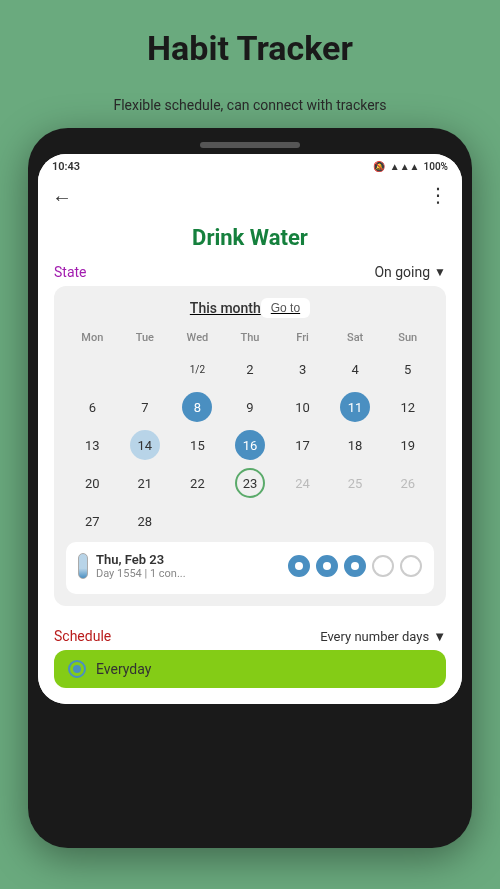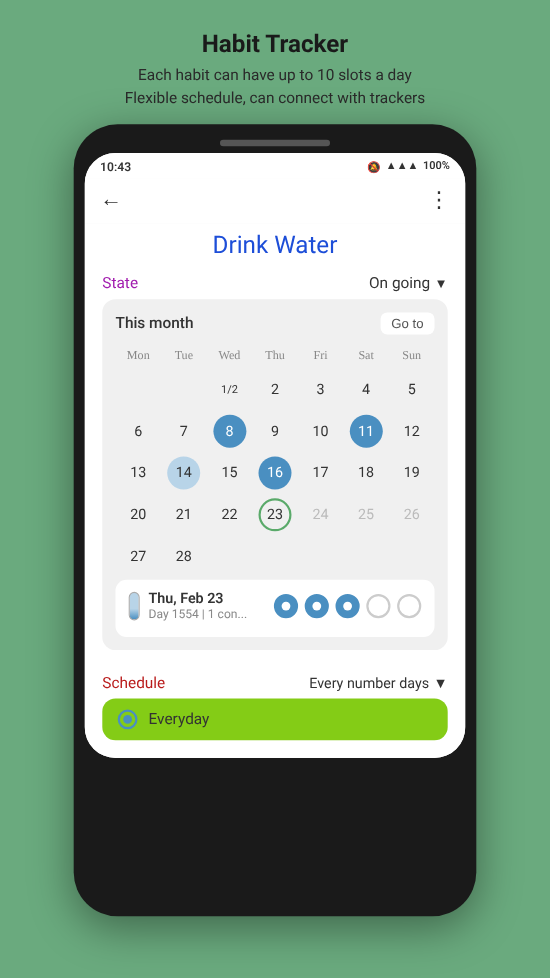--- a/index.html
+++ b/index.html
@@ -18,31 +18,31 @@
       display: flex;
       flex-direction: column;
       align-items: center;
     }
     .header-text {
       text-align: center;
       padding: 18px 20px 12px;
       color: #1a1a1a;
     }
     .header-text h1 {
-      font-size: 22px;
+      font-size: 34px;
       font-weight: bold;
       margin-bottom: 6px;
     }
     .header-text p {
       font-size: 14px;
       line-height: 1.5;
       color: #2a2a2a;
     }
     .phone-frame {
-      width: 366px;
+      width: 444px;
       min-height: 720px;
       background: #1a1a1a;
       border-radius: 40px;
       padding: 14px 10px;
       box-shadow: 0 10px 40px rgba(0,0,0,0.4);
       position: relative;
     }
     .phone-screen {
       background: #f5f5f5;
       border-radius: 28px;
@@ -68,24 +68,24 @@
       padding: 6px 14px 10px;
     }
     .back-btn { font-size: 20px; cursor: pointer; color: #333; }
     .more-btn { font-size: 20px; cursor: pointer; color: #333; }
     .screen-content {
       background: white;
       padding: 0 16px 16px;
     }
     .habit-title {
       font-size: 22px;
-      font-weight: normal;
+      font-weight: bold;
       text-align: center;
       padding: 8px 0 14px;
-      color: #1d4ed8;
+      color: #15803d;
     }
     .state-row {
       display: flex;
       justify-content: space-between;
       align-items: center;
       margin-bottom: 6px;
     }
     .state-label { font-size: 14px; color: #a21caf; }
     .state-value {
       display: flex;
@@ -102,23 +102,24 @@
       margin-bottom: 8px;
     }
     .calendar-card {
       background: #f0f0f0;
       border-radius: 12px;
       padding: 12px;
       margin-bottom: 12px;
     }
     .cal-header {
       display: flex;
-      justify-content: space-between;
+      justify-content: center;
       align-items: center;
       margin-bottom: 10px;
+      text-decoration: underline;
     }
     .cal-month { font-size: 14px; font-weight: 500; color: #333; }
     .goto-btn {
       font-size: 12px;
       color: #555;
       border: none;
       background: white;
       border-radius: 6px;
       padding: 3px 10px;
       cursor: pointer;
@@ -129,21 +130,20 @@
     .cal-row {
       display: grid;
       grid-template-columns: repeat(7, 1fr);
       text-align: center;
     }
     .cal-day-header {
       font-size: 11px;
       color: #888;
       padding: 3px 0 6px;
       font-weight: 500;
-      font-family: Liberation Serif, serif;
     }
     .cal-cell {
       font-size: 13px;
       color: #333;
       padding: 4px 2px;
       display: flex;
       align-items: center;
       justify-content: center;
     }
     .cal-cell-inner {
@@ -266,21 +266,21 @@
     }
   </style>
 </head>
 <body>
 
 <div class="page-wrapper">
 
   <div class="header-text">
     <h1>Habit Tracker</h1>
     <p>
-      <span>Each habit can have up to 10 slots a day</span><br>
+      <br>
       <span>Flexible schedule, can connect with trackers</span>
     </p>
   </div>
 
   <div class="phone-frame">
     <div class="notch"></div>
     <div class="phone-screen">
 
       <div class="status-bar">
         <span class="status-left">10:43</span>

